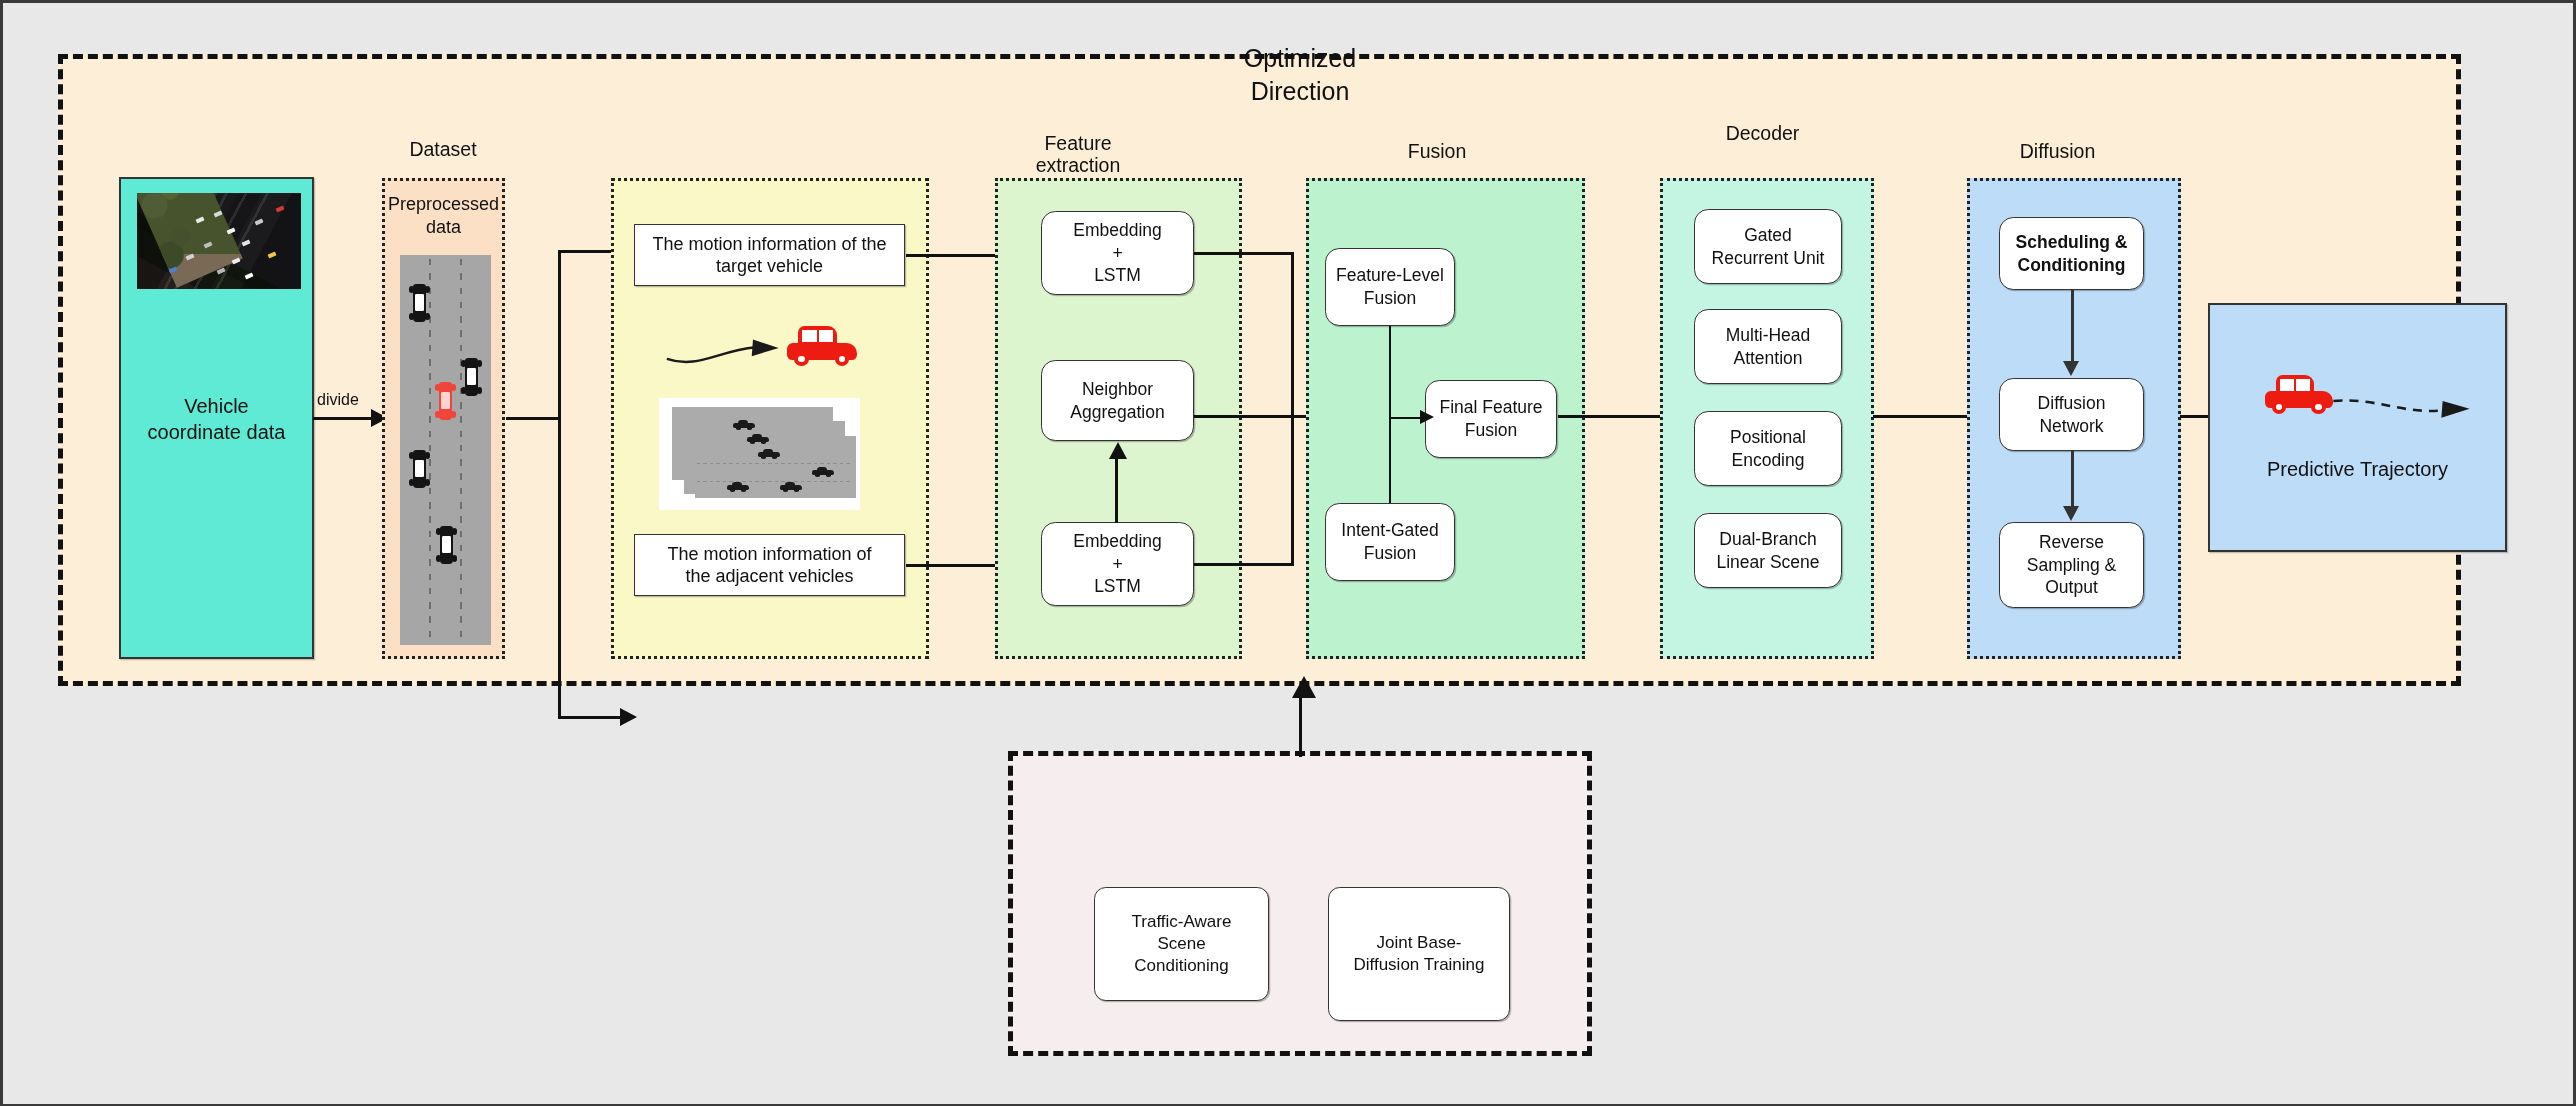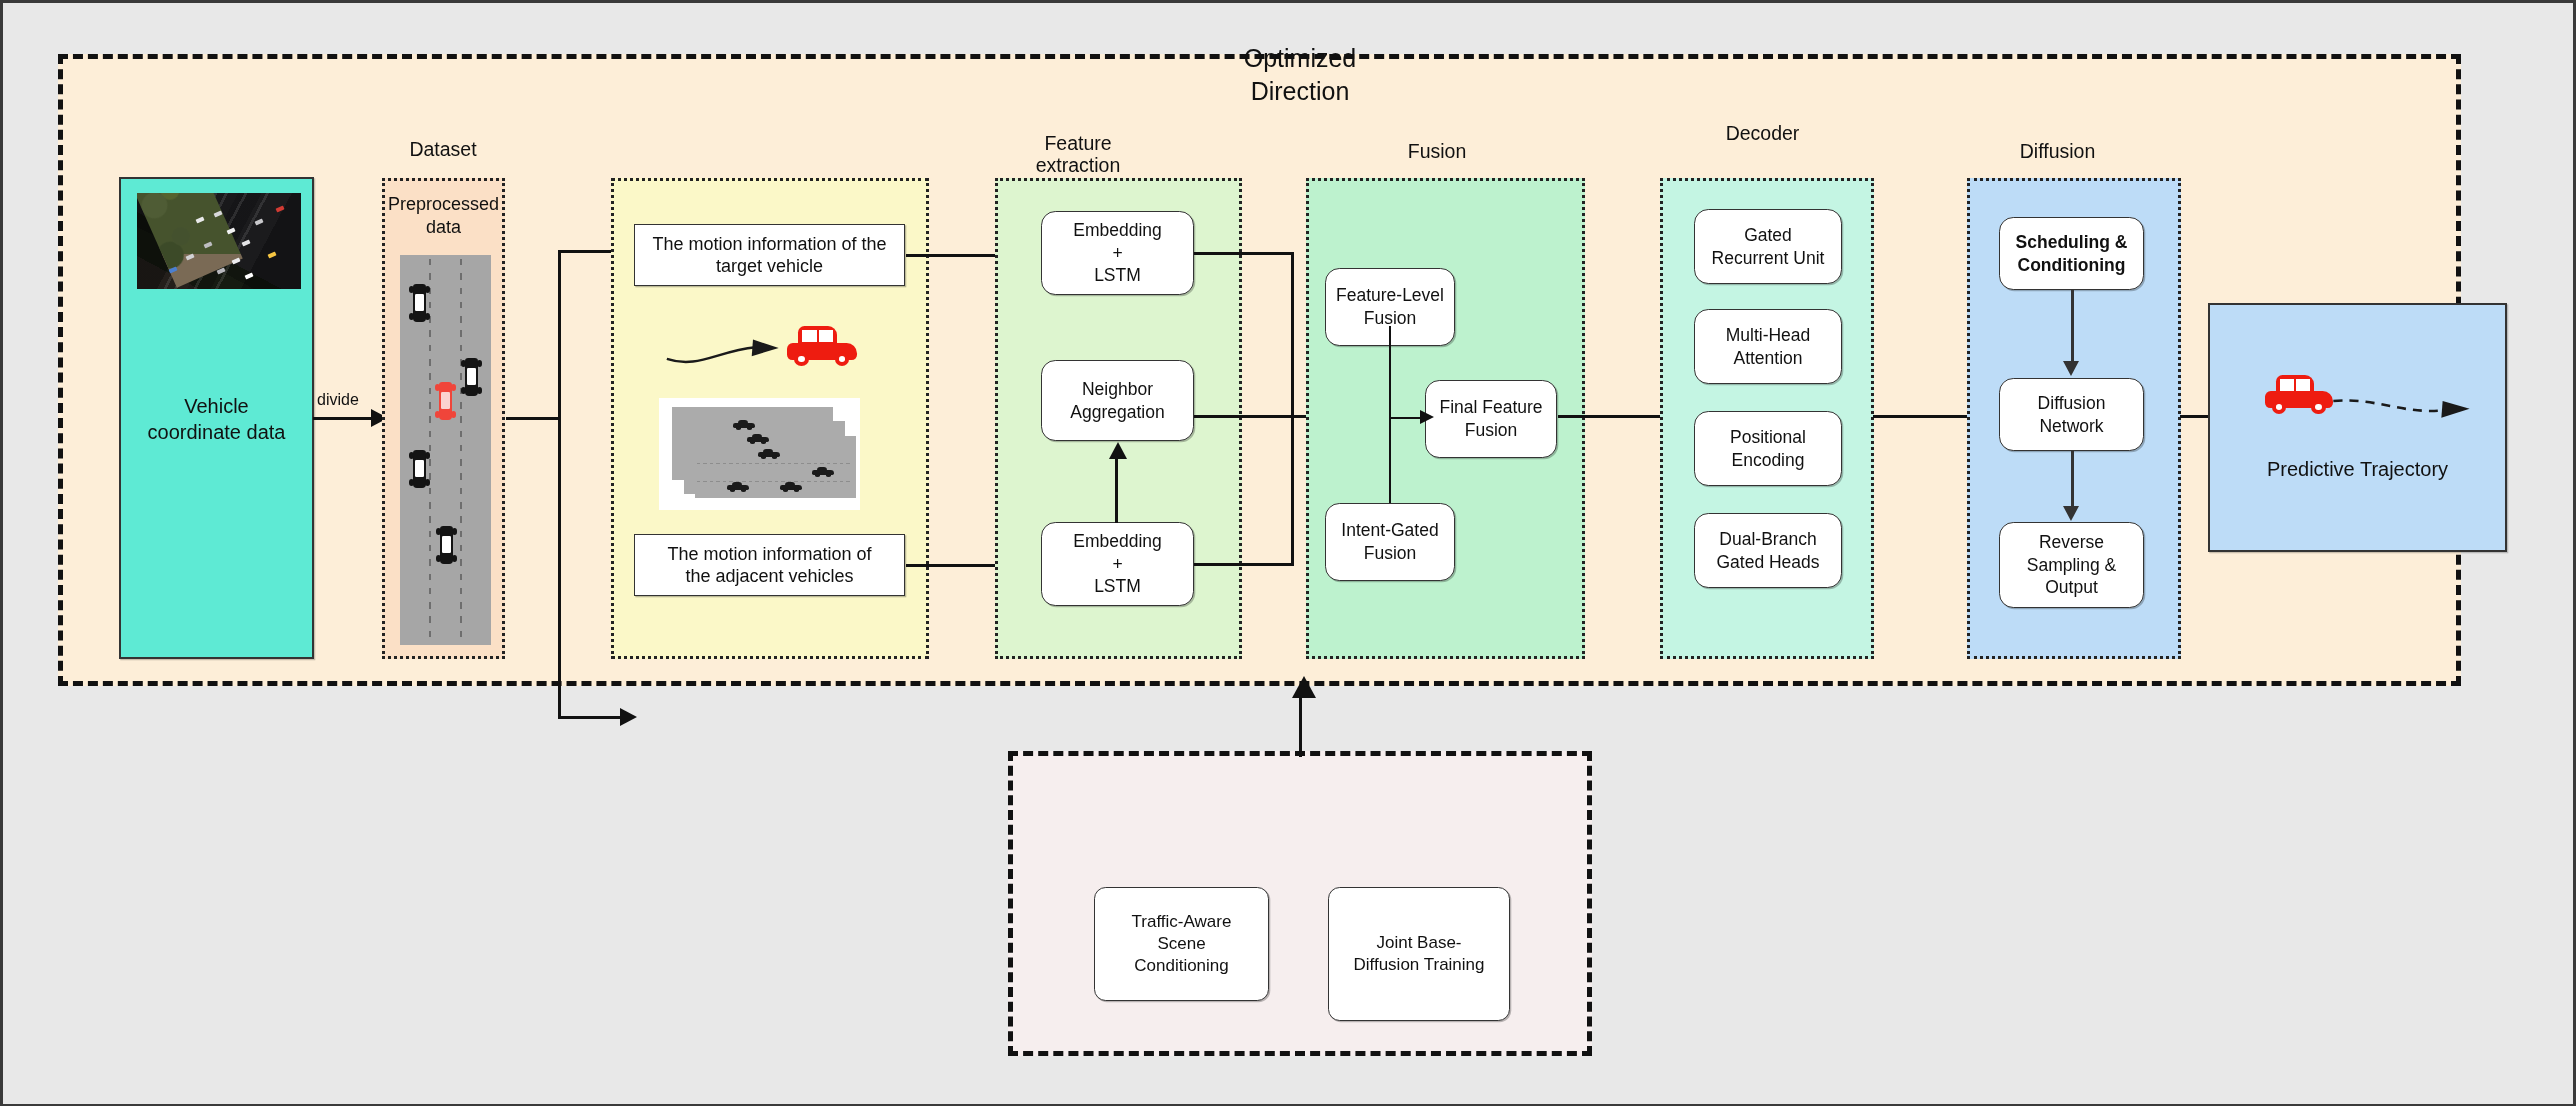--- a/index.html
+++ b/index.html
@@ -382,21 +382,21 @@
   <div class="hline" style="left:1191px;top:249px;width:100px;"></div>
   <div class="hline" style="left:1191px;top:560px;width:100px;"></div>
   <div class="vline" style="left:1288px;top:249px;height:314px;"></div>
   <div class="hline" style="left:1191px;top:412px;width:162px;"></div>
   <div class="arrow-r" style="left:1348px;top:404px;"></div>
 
   <div class="group-title" style="left:1304px;top:138px;width:260px;">Fusion</div>
   <div class="group-panel" style="left:1303px;top:175px;width:279px;height:481px;background:#bdf2ce;">
   </div>
 
-  <div class="rounded-node" style="left:1322px;top:245px;width:130px;height:78px;margin-top:20px;">Feature-Level
+  <div class="rounded-node" style="left:1322px;top:245px;width:130px;height:78px;">Feature-Level
 Fusion</div>
   <div class="rounded-node" style="left:1422px;top:377px;width:132px;height:78px;">Final Feature
 Fusion</div>
   <div class="rounded-node" style="left:1322px;top:500px;width:130px;height:78px;">Intent-Gated
 Fusion</div>
 
   <div class="vline" style="left:1386px;top:323px;width:1.9px;height:177px;"></div>
   <div class="hline" style="left:1386px;top:414px;width:40px;height:1.9px;"></div>
   <div class="arrow-r" style="left:1417px;top:407px;border-top-width:7.8px;border-bottom-width:7.8px;border-left-width:14.3px;"></div>
 
@@ -406,21 +406,21 @@
   <div class="group-title" style="left:1649px;top:120px;width:221px;">Decoder</div>
   <div class="group-panel" style="left:1657px;top:175px;width:214px;height:481px;background:#c4f5e3;">
   </div>
   <div class="rounded-node" style="left:1691px;top:206px;width:148px;height:75px;">Gated
 Recurrent Unit</div>
   <div class="rounded-node" style="left:1691px;top:306px;width:148px;height:75px;">Multi-Head
 Attention</div>
   <div class="rounded-node" style="left:1691px;top:408px;width:148px;height:75px;">Positional
 Encoding</div>
   <div class="rounded-node" style="left:1691px;top:510px;width:148px;height:75px;">Dual-Branch
-Gated Heads</div>
+Linear Scene</div>
 
   <div class="hline" style="left:1870px;top:412px;width:110px;"></div>
   <div class="arrow-r" style="left:1975px;top:404px;"></div>
 
   <div class="group-title" style="left:1944px;top:138px;width:221px;">Diffusion</div>
   <div class="group-panel" style="left:1964px;top:175px;width:214px;height:481px;background:#bddcf7;">
   </div>
   <div class="rounded-node" style="left:1996px;top:214px;width:145px;height:73px;font-weight:bold;">Scheduling &amp;
 Conditioning</div>
   <div class="rounded-node" style="left:1996px;top:375px;width:145px;height:73px;">Diffusion

